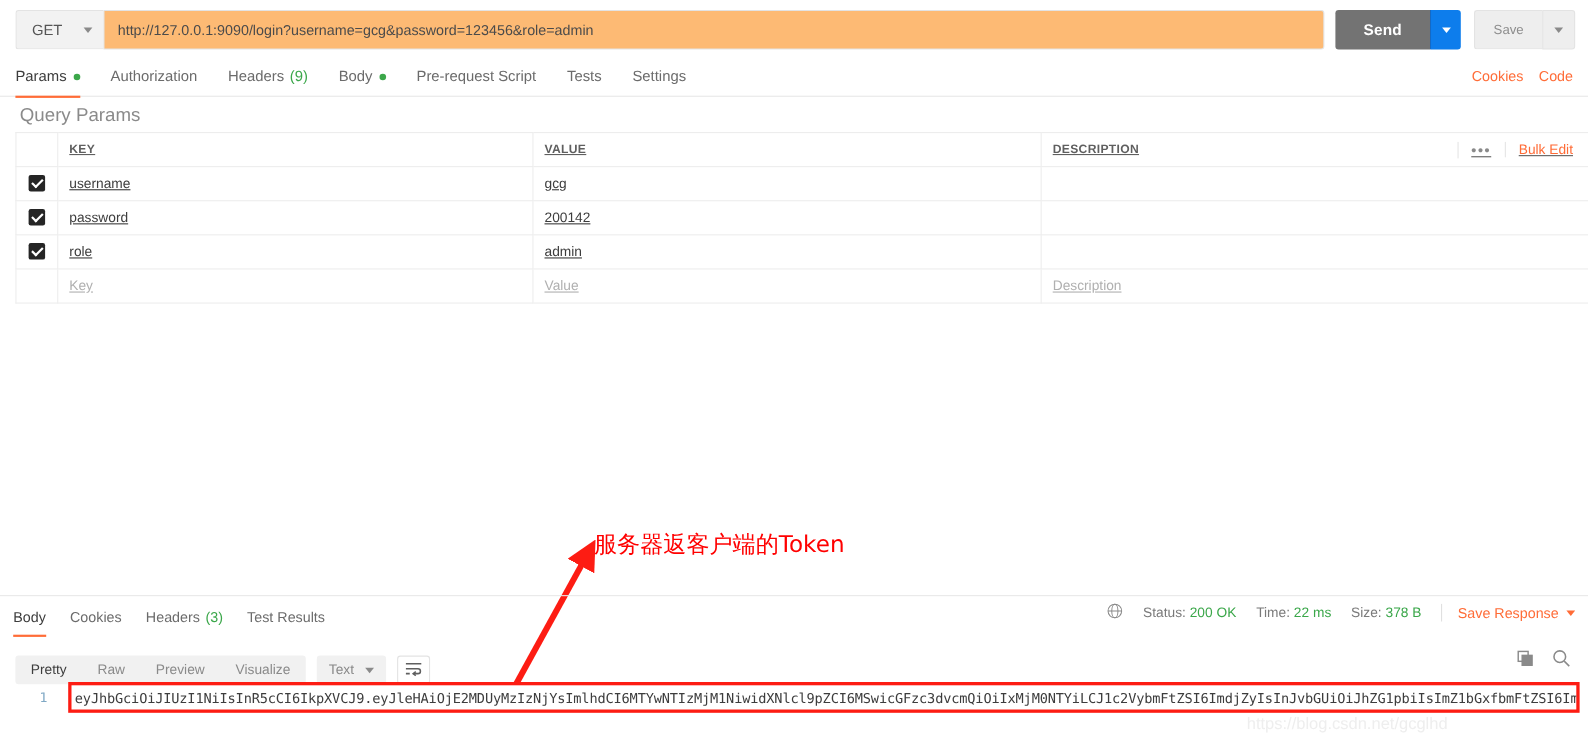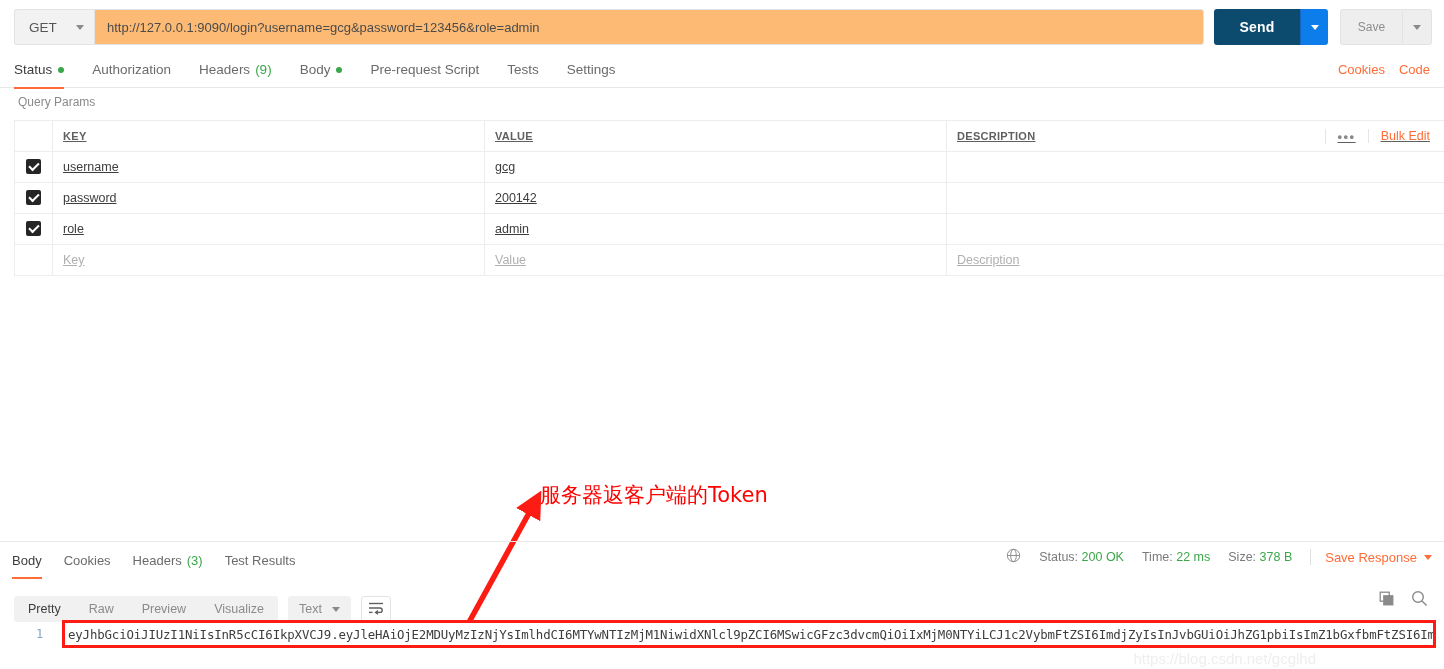--- a/index.html
+++ b/index.html
@@ -34,21 +34,21 @@
   }
   .url-input {
     flex: 0 0 1110px; height: 36px; border: 1px solid #e3e3e3;
     background: #fdba74; border-radius: 0 3px 3px 0;
     display: flex; align-items: center; padding: 0 12px;
     color: #4b4b4b; font-size: 13px; cursor: text;
     white-space: nowrap; overflow: hidden;
   }
   .send-wrap { display: flex; margin-left: 10px; }
   .send-btn {
-    background: #0c4a6e; color: #fff; font-weight: bold; font-size: 14px;
+    background: #737373; color: #fff; font-weight: bold; font-size: 14px;
     height: 36px; width: 86px; border: none; border-radius: 3px 0 0 3px;
     cursor: pointer; letter-spacing: .2px; text-align: center;
   }
   .send-caret {
     background: #0d7dec; width: 28px; height: 36px; border-radius: 0 3px 3px 0;
     display: flex; align-items: center; justify-content: center;
     border-left: 1px solid #1569c4; cursor: pointer;
   }
   .send-caret .caret { border-top-color: #fff; }
   .save-wrap { display: flex; margin-left: 12px; }
@@ -83,21 +83,21 @@
     width: 6px; height: 6px; border-radius: 50%; background: #3ba74a;
     display: inline-block; margin-left: 6px;
   }
   .count { color: #3ba74a; margin-left: 5px; }
   .tabs-right { margin-left: auto; display: flex; gap: 14px; }
   .link-orange { color: #ff6c37; font-size: 13px; cursor: pointer; }
 
   
   .qp-title {
     position: absolute; left: 18px; top: 95px;
-    font-size: 12px; color: #8a8a8a;
+    font-size: 17px; color: #8a8a8a;
   }
   .ptable {
     position: absolute; left: 14px; top: 120px; width: 1430px;
     border-collapse: collapse; table-layout: fixed;
   }
   .ptable td, .ptable th {
     border: 1px solid #ededed; height: 31px; padding: 0 0 0 10px;
     font-size: 12.5px; text-align: left; font-weight: normal; vertical-align: middle; text-decoration: underline;
   }
   .ptable thead th { color: #5f5f5f; font-weight: bold; font-size: 11px; letter-spacing: .3px; }
@@ -212,21 +212,21 @@
     <div class="save-wrap">
       <button class="save-btn">Save</button>
       <div class="save-caret">
         <span class="caret"></span>
       </div>
     </div>
   </div>
 
   <div class="req-tabs">
     <div class="rtab active">
-      <span>Status</span>
+      <span>Params</span>
       <span class="greendot"></span>
     </div>
     <div class="rtab">
       <span>Authorization</span>
     </div>
     <div class="rtab">
       <span>Headers</span>
       <span class="count">(9)</span>
     </div>
     <div class="rtab">

